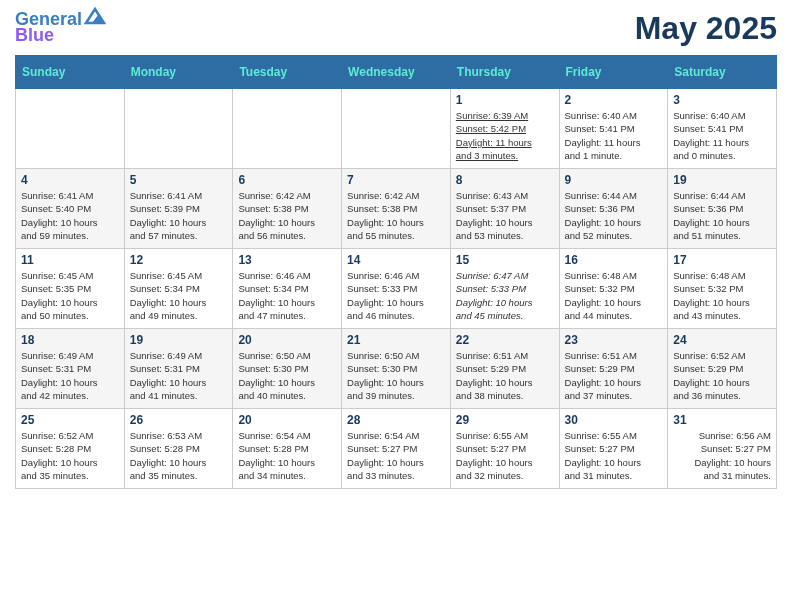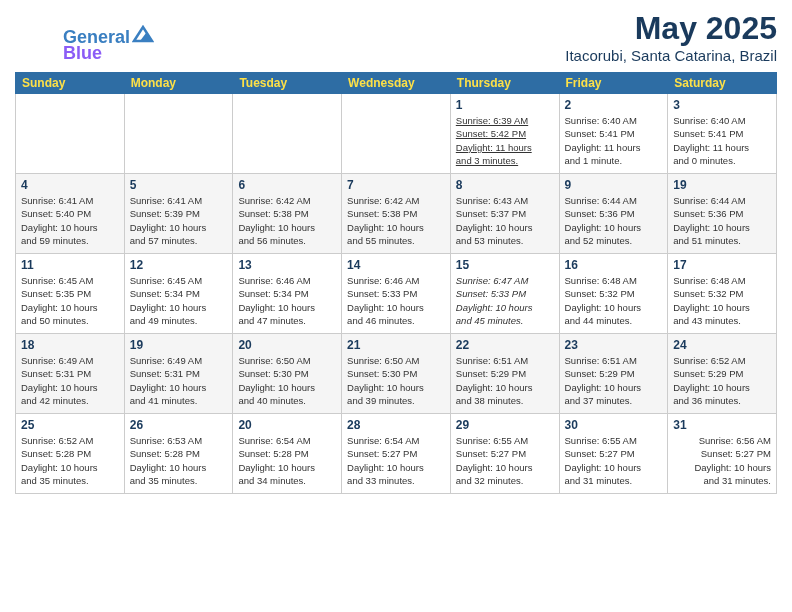--- a/index.html
+++ b/index.html
@@ -12,23 +12,22 @@
     }
     .container {
       width: 792px;
       height: 612px;
       padding: 10px 15px;
       background: #fff;
     }
     .header {
       display: flex;
       justify-content: space-between;
-      align-items: flex-end;
+      align-items: flex-start;
       margin-bottom: 8px;
-      margin-left: 48px;
     }
     .logo {
       display: flex;
       align-items: center;
     }
     .logo-text {
       font-size: 18px;
       font-weight: bold;
       color: #1a3a5c;
       line-height: 1.1;
@@ -49,23 +48,23 @@
       font-weight: normal;
       color: #1a3a5c;
     }
     .calendar {
       width: 100%;
       border-collapse: collapse;
       table-layout: fixed;
     }
     .calendar thead th {
       background: #2e6da4;
-      color: #fde047;
+      color: #5eead4;
       text-align: left;
-      padding: 3px 6px;
+      padding: 9px 6px;
       font-size: 12px;
       font-weight: bold;
       border: 1px solid #2e6da4;
     }
     .calendar tbody td {
       vertical-align: top;
       padding: 4px 5px;
       border: 1px solid #ccc;
       font-size: 10px;
       color: #333;
@@ -105,21 +104,20 @@
           <svg width="22" height="18" viewBox="0 0 22 18" style="margin-left:2px;margin-top:-8px;">
             <polygon points="2,16 11,2 20,16" fill="none" stroke="#3a7fc1" stroke-width="2.5"></polygon>
             <polygon points="8,16 14,8 20,16" fill="#3a7fc1"></polygon>
           </svg>
         </div>
         <div class="logo-text" style="color:#8b5cf6;margin-top:-4px;">Blue</div>
       </div>
     </div>
     <div class="title-section">
       <h1>May 2025</h1>
-      <h2>Itacorubi, Santa Catarina, Brazil</h2>
     </div>
   </div>
 
   <table class="calendar">
     <thead>
       <tr>
         <th>Sunday</th>
         <th>Monday</th>
         <th>Tuesday</th>
         <th>Wednesday</th>

